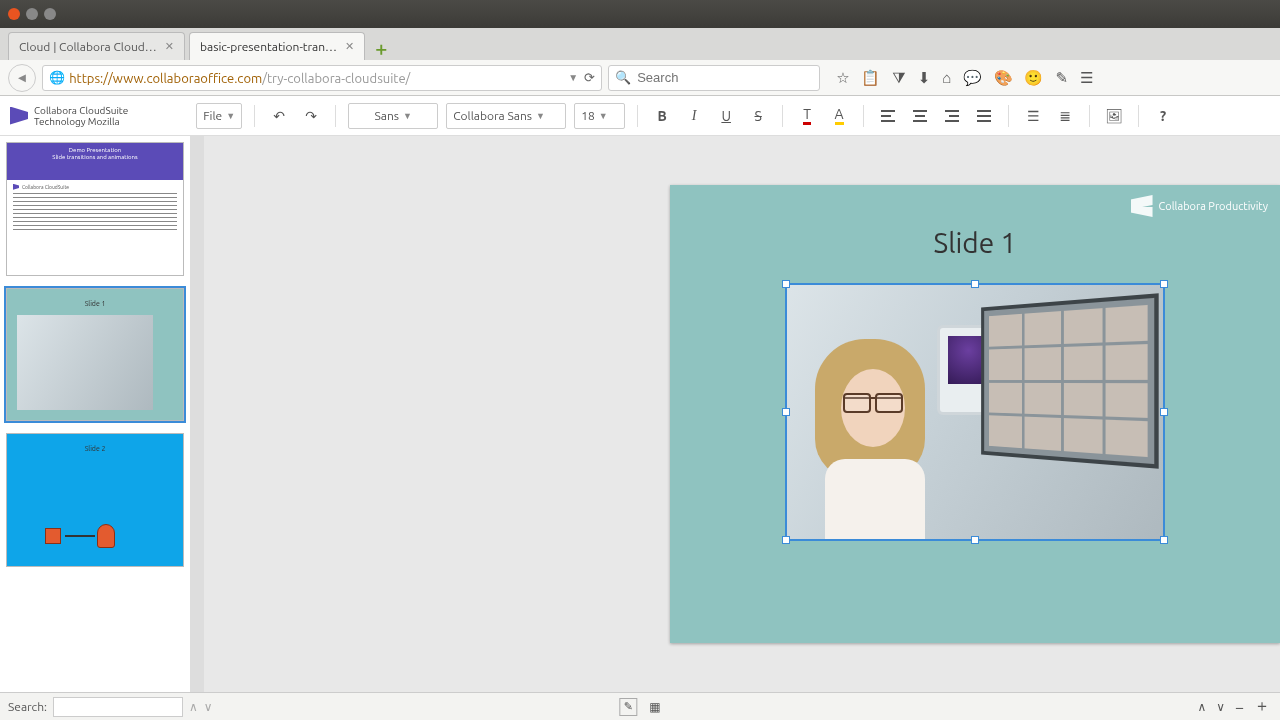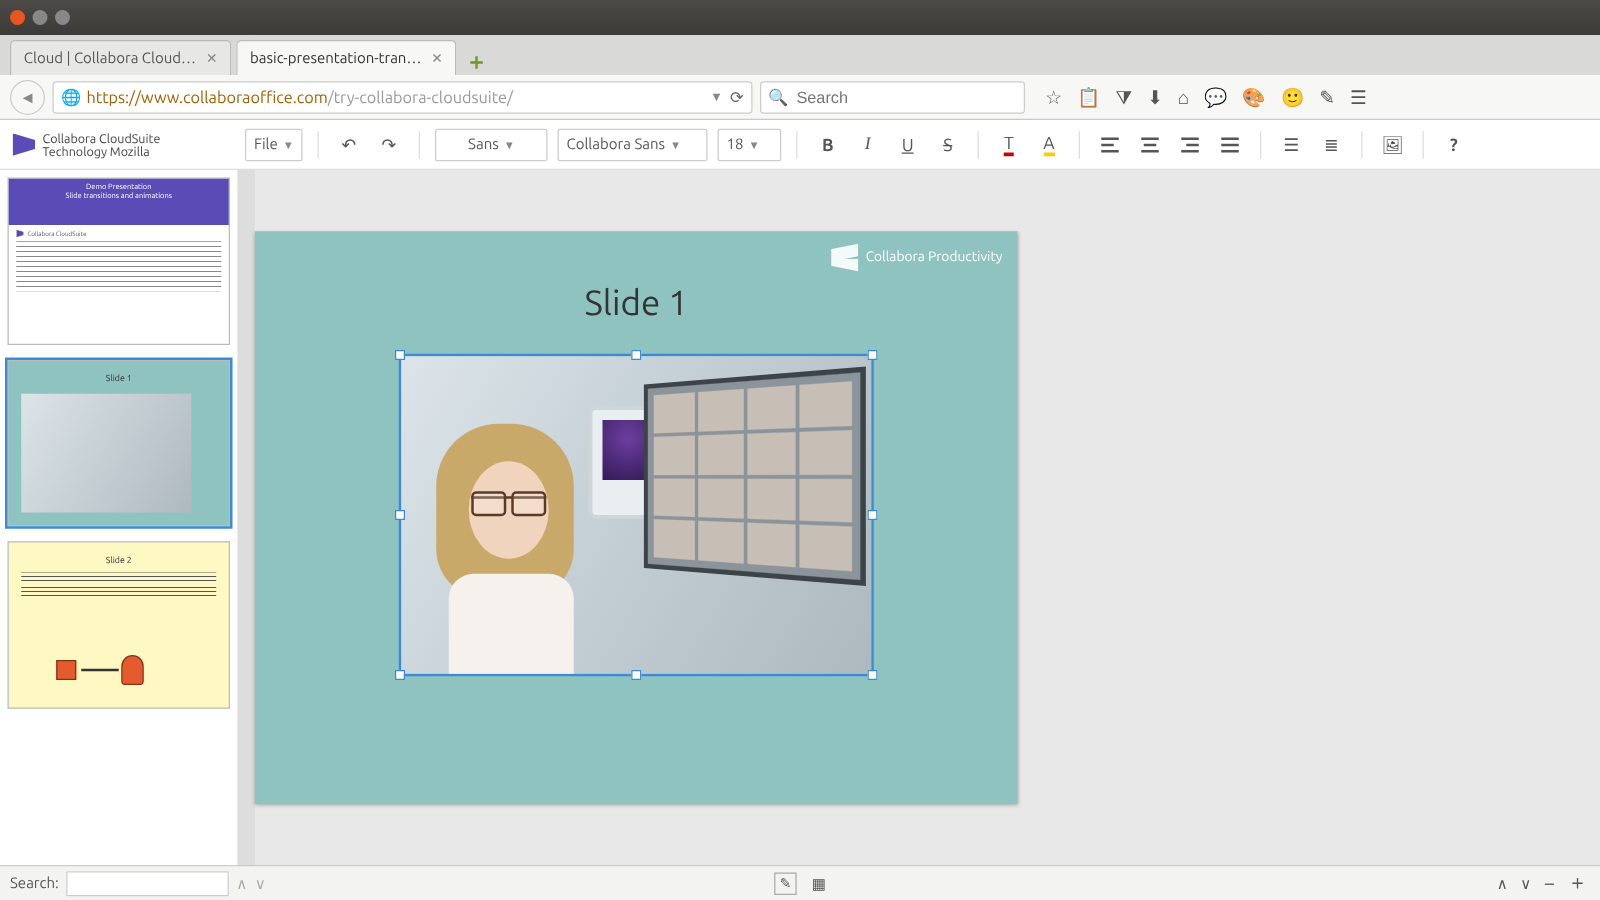--- a/index.html
+++ b/index.html
@@ -28,21 +28,21 @@
   .brand{display:flex;align-items:center;gap:6px;margin-right:60px;}
   .brand-logo{width:18px;height:18px;background:#5b4bb7;clip-path:polygon(0 0,100% 30%,100% 70%,0 100%);}
   .brand-text{font-size:10px;line-height:1.1;color:#444;}
   .tb-drop{height:26px;border:1px solid #ccc;border-radius:2px;background:#fff;display:flex;align-items:center;padding:0 6px;font-size:12px;color:#555;gap:4px;}
   .tb-drop .caret{font-size:9px;color:#888;}
   .icon-btn{width:24px;height:24px;display:flex;align-items:center;justify-content:center;color:#555;font-size:14px;}
   .sep{width:1px;height:22px;background:#ddd;margin:0 4px;}
   .workspace{position:absolute;top:136px;bottom:28px;left:0;right:0;display:flex;background:#e8e8e8;}
   .slidepanel{width:190px;background:#fff;overflow-y:auto;padding:6px;display:flex;flex-direction:column;gap:12px;}
   .vscroll{width:14px;background:#ddd;}
-  .canvas-area{flex:1;position:relative;display:flex;align-items:center;justify-content:flex-start;}
+  .canvas-area{flex:1;position:relative;display:flex;align-items:center;justify-content:flex-end;}
   .slide{width:610px;height:458px;background:#8fc3c0;position:relative;box-shadow:0 1px 3px rgba(0,0,0,0.3);}
   .slide-title{position:absolute;top:42px;left:0;right:0;text-align:center;font-size:28px;color:#333;}
   .corner-logo{position:absolute;top:10px;right:12px;display:flex;align-items:center;gap:6px;color:#fff;font-size:11px;}
   .corner-logo .wing{width:22px;height:22px;background:#fff;clip-path:polygon(0 20%,100% 0,100% 45%,0 65%,0 55%,100% 55%,100% 100%,0 80%);opacity:0.9;}
   .sel-frame{position:absolute;left:115px;top:98px;width:380px;height:258px;border:2px solid #3b8bd8;}
   .handle{position:absolute;width:8px;height:8px;background:#fff;border:1px solid #3b8bd8;}
   .img-placeholder{width:100%;height:100%;background:linear-gradient(120deg,#dce4e8 0%,#c7d2d8 40%,#aeb9bf 100%);position:relative;overflow:hidden;}
   .person{position:absolute;left:8px;bottom:-10px;width:150px;height:210px;}
   .hair{position:absolute;top:0;left:20px;width:110px;height:140px;background:#c9a96a;border-radius:50px 50px 40px 40px;}
   .face{position:absolute;top:30px;left:46px;width:64px;height:78px;background:#f1d4bd;border-radius:50%;}
@@ -211,21 +211,21 @@
           </div>
         <div style="height:40px;background:repeating-linear-gradient(#888 0 0.6px,transparent 0.6px 4px)"></div>
       </div>
     </div>
 
     <div class="thumbs selected" style="background:#8fc3c0">
       <div class="mini-title">Slide 1</div>
       <div style="position:absolute;left:10px;top:26px;right:30px;bottom:10px;background:linear-gradient(120deg,#dce4e8,#aeb9bf)"></div>
     </div>
 
-    <div class="thumbs" style="background:#fef9c3">
+    <div class="thumbs" style="background:#0ea5e9">
       <div class="mini-title">Slide 2</div>
       <div style="position:absolute;left:10px;top:24px;right:10px;font-size:4px;color:#444;height:20px;background:repeating-linear-gradient(#555 0 0.5px,transparent 0.5px 3px)"></div>
       <div style="position:absolute;left:38px;bottom:22px;width:16px;height:16px;background:#e35b2f;border:1px solid #8a3015"></div>
       <div style="position:absolute;left:58px;bottom:29px;width:30px;height:2px;background:#333"></div>
       <div style="position:absolute;left:90px;bottom:18px;width:18px;height:24px;background:#e35b2f;border:1px solid #8a3015;border-radius:9px 9px 3px 3px"></div>
     </div>
 
   </div>
   <div class="vscroll"></div>
 

